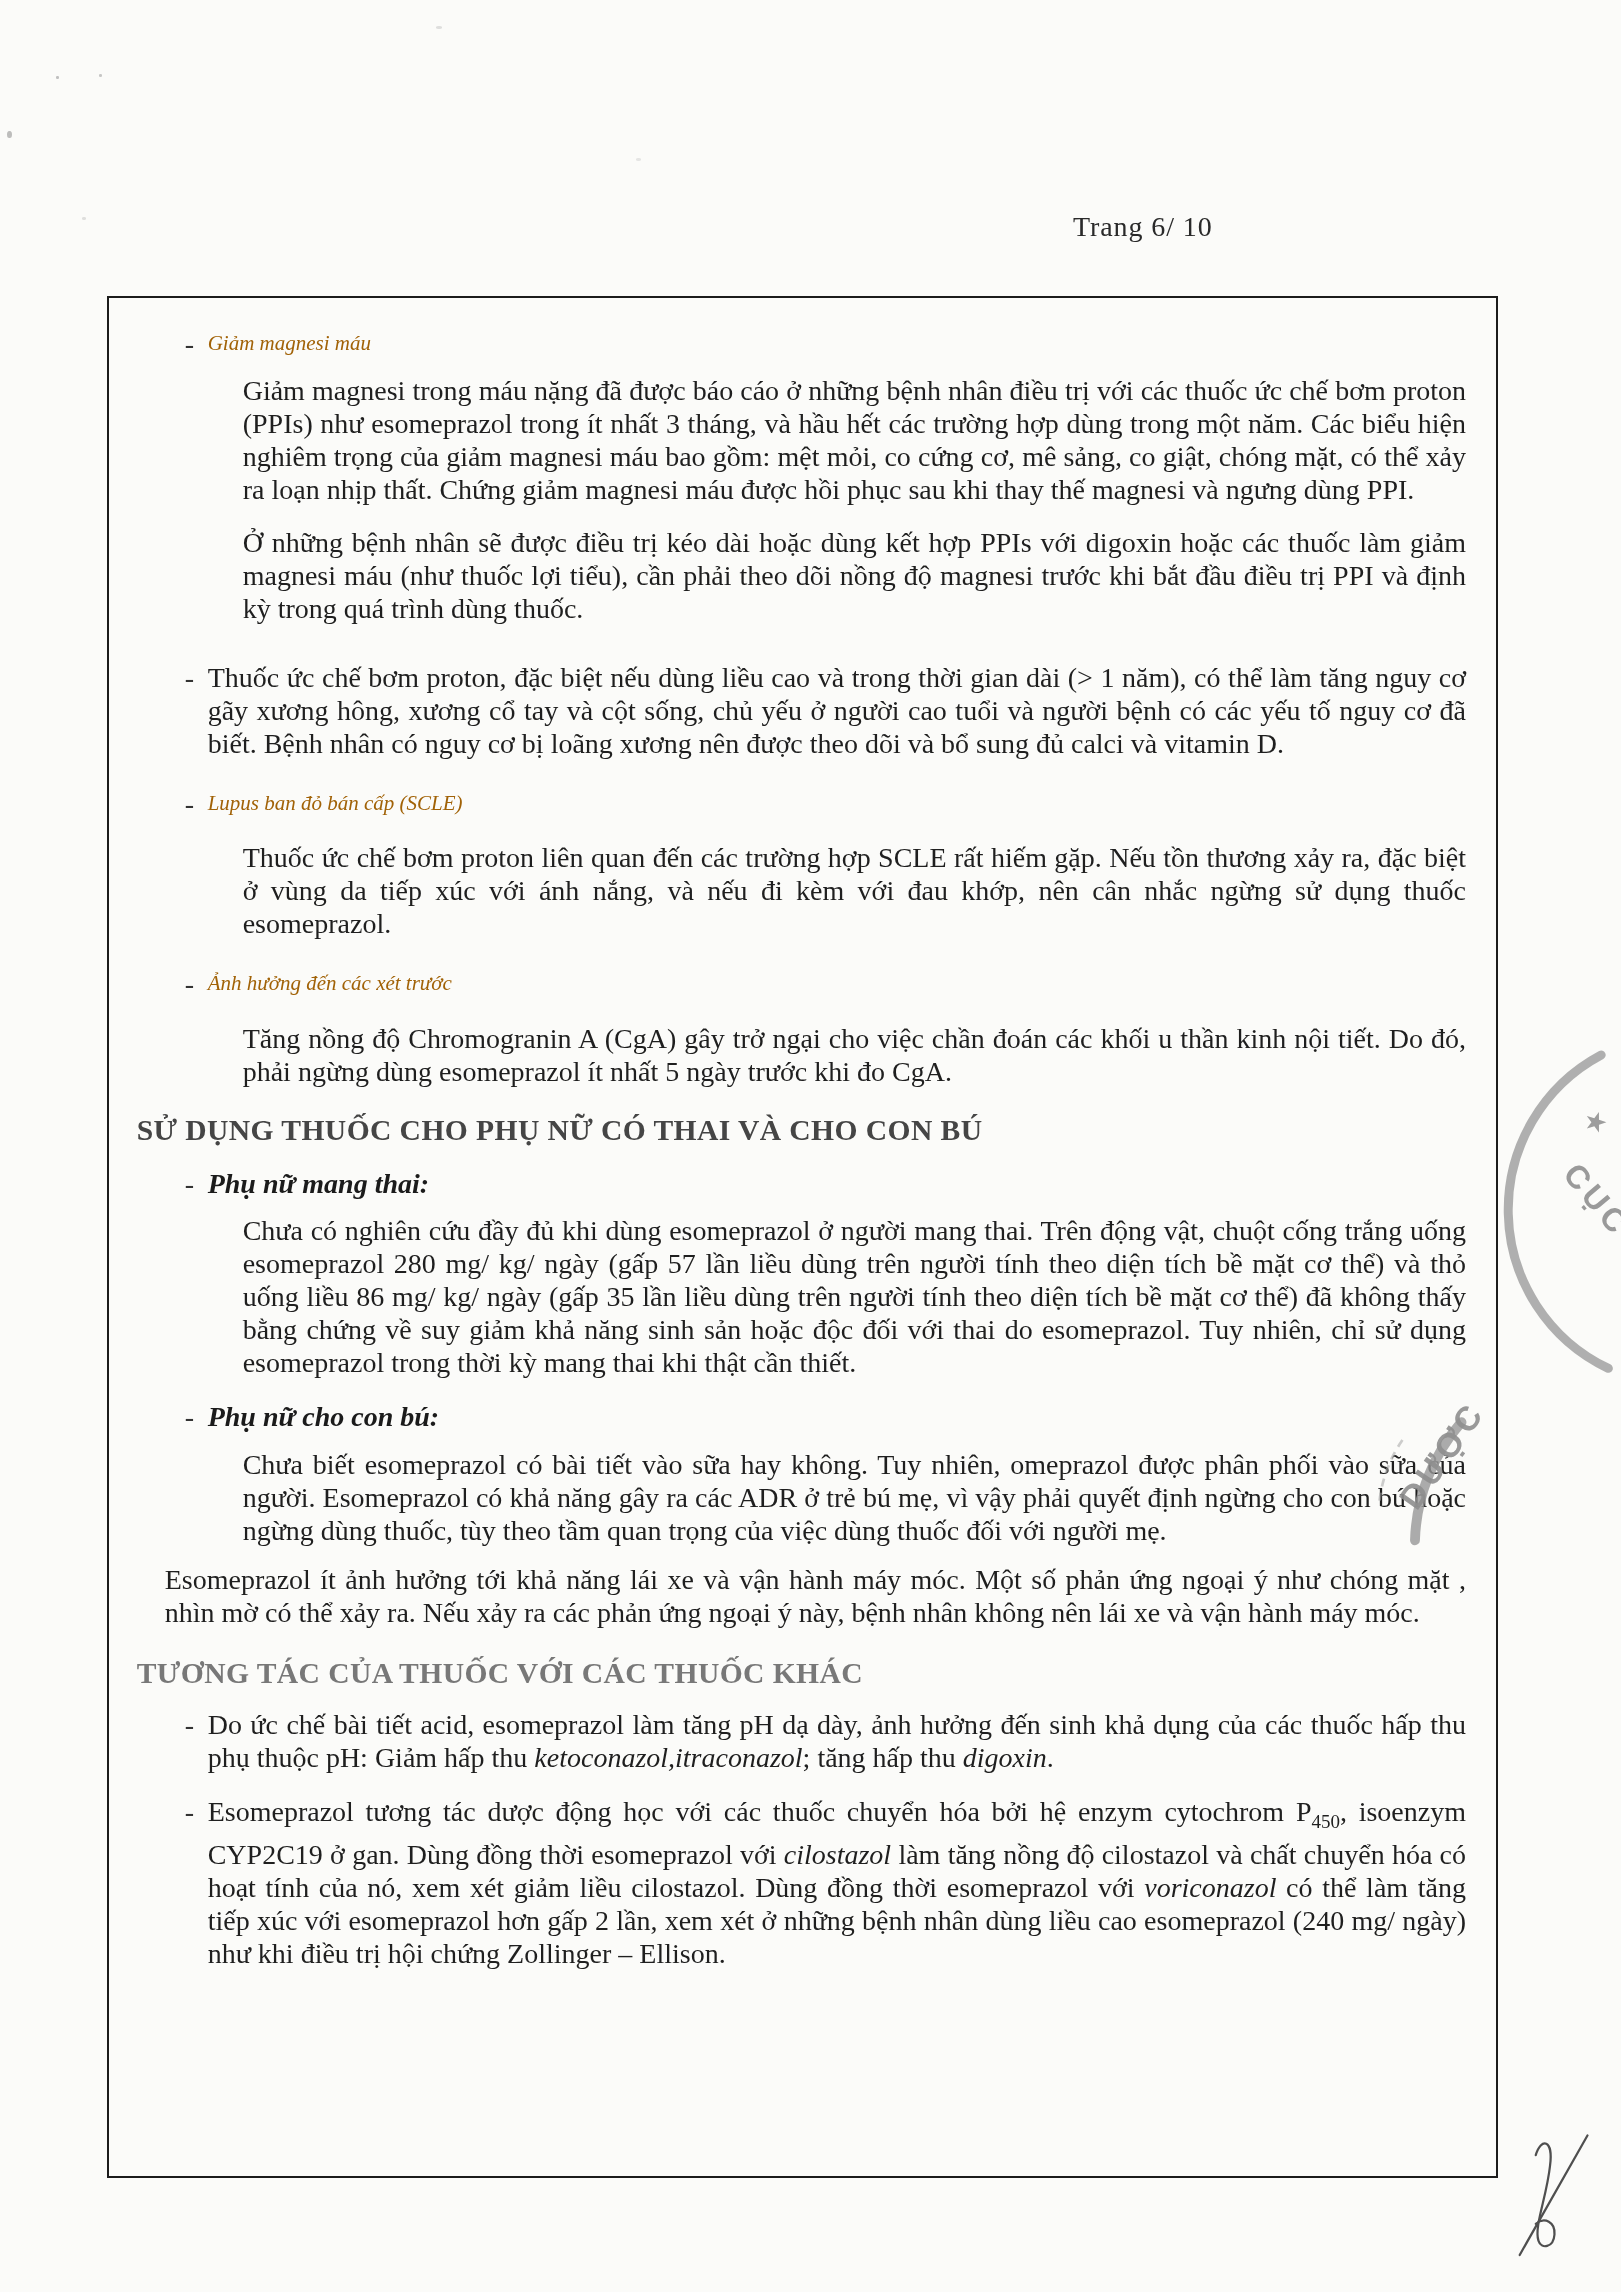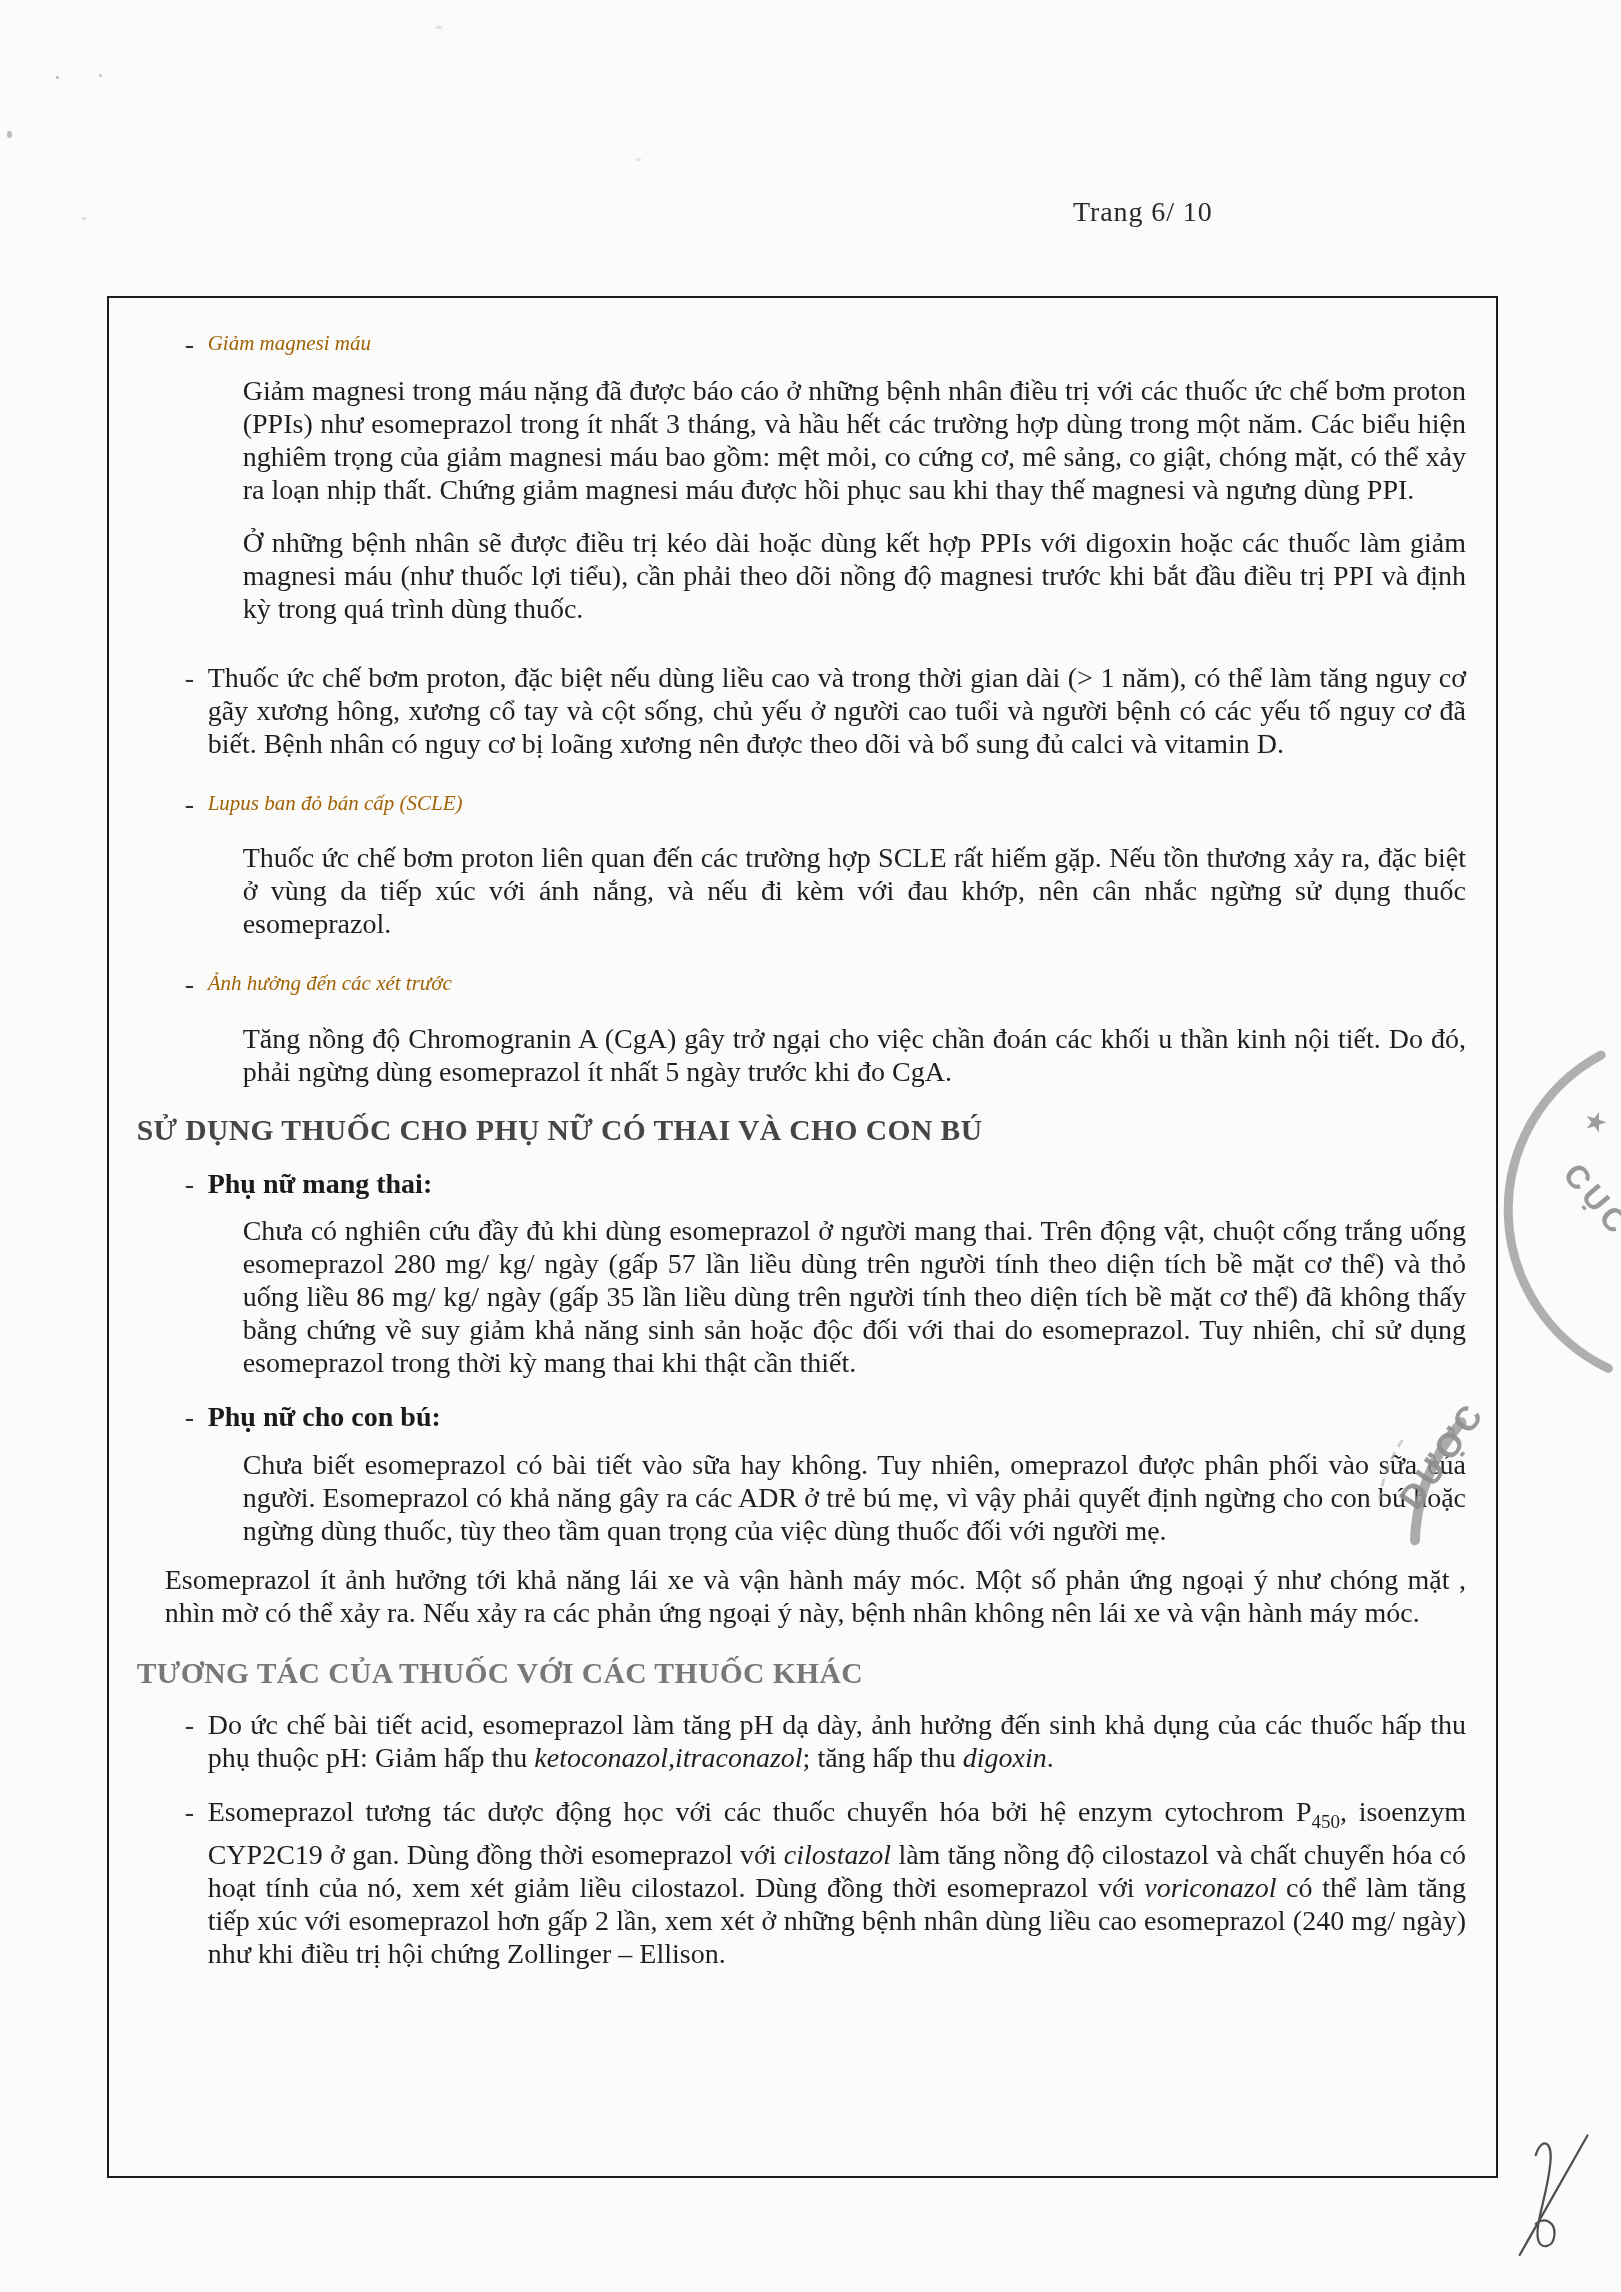--- a/index.html
+++ b/index.html
@@ -3,36 +3,36 @@
 <meta charset="utf-8">
 <style>
   html,body{margin:0;padding:0;}
   body{
     width:1622px;height:2293px;position:relative;overflow:hidden;
     background:#fbfbf9;
     font-family:"Liberation Serif", serif;
     color:#1d1d1d;
   }
   .page-number{
-    position:absolute;left:1073px;top:196px;
+    position:absolute;left:1073px;top:211px;
     font-size:28px;letter-spacing:0.9px;color:#2a2a2a;
   }
   .frame{
     position:absolute;left:107px;top:296px;width:1391px;height:1882px;
     border:2.7px solid #1c1c1c;box-sizing:border-box;
     padding:21.5px 30px 0 19.7px;
   }
   .para{font-size:28px;line-height:33px;text-align:justify;margin:0;color:#1f1f1f;}
   .indent{margin-left:114px;}
   .indent-sm{margin-left:36px;}
   .row{display:flex;margin-left:56px;}
   .row .dash{width:23px;flex:none;font-size:28px;line-height:33px;color:#333;}
   .row .para{flex:1;}
   .ihead{font-style:italic;font-size:21px;line-height:33px;color:#a16207;}
-  .bihead{font-weight:bold;font-size:28px;line-height:33px;color:#1b1b1b;}
+  .bihead{font-style:italic;font-weight:bold;font-size:28px;line-height:33px;color:#1b1b1b;}
   .shead{font-weight:bold;font-size:29.6px;line-height:38px;letter-spacing:0.4px;margin:8px;}
   .shead-1{color:#454545;}
   .shead-2{color:#4d4d4d;}
   .shead-3{color:#787878;}
   .mt8{margin-top:7.2px}.mt16{margin-top:14.3px}.mt18{margin-top:16px}.mt20{margin-top:18px}
   .mt22{margin-top:19.7px}.mt24{margin-top:21.5px}.mt26{margin-top:23px}.mt28{margin-top:25px}
   .mt30{margin-top:27px}.mt40{margin-top:36px}
   sub{font-size:19px;}
   .stamp{position:absolute;left:1370px;top:1021px;width:252px;height:573px;pointer-events:none;}
   .signature{position:absolute;left:1509px;top:2130px;width:107px;height:134px;}

